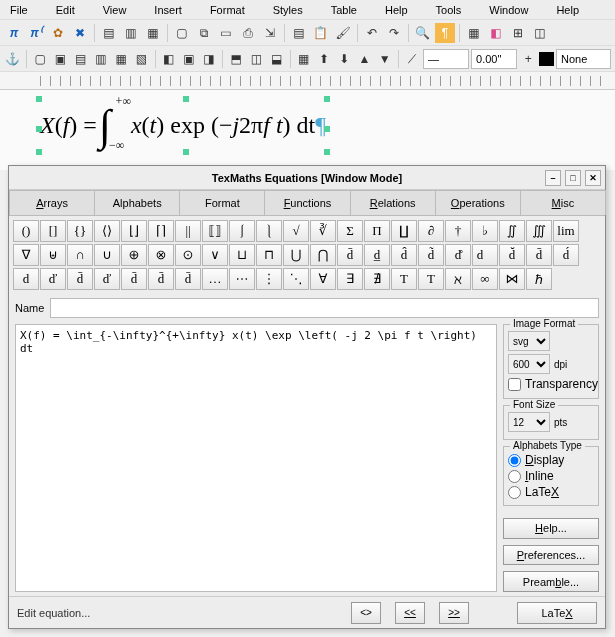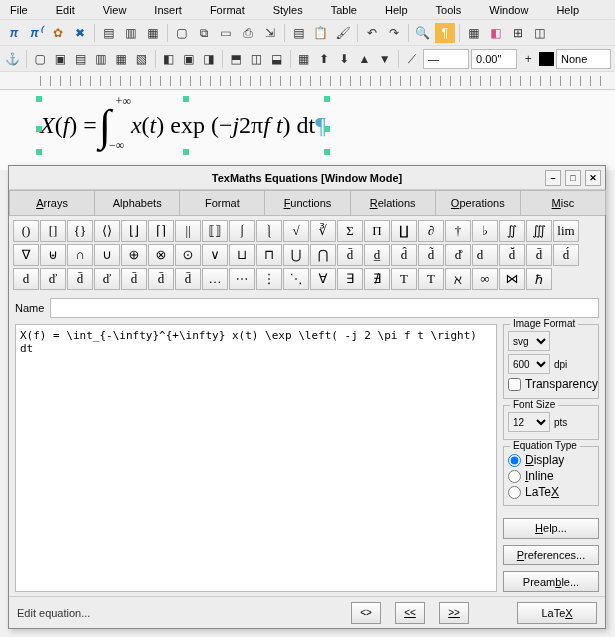--- a/index.html
+++ b/index.html
@@ -302,21 +302,21 @@
 
       <div class="group">
         <span class="group-title">Font Size</span>
         <div class="row">
             <select><option>12</option></select>
             <span>pts</span>
           </div>
       </div>
 
       <div class="group">
-        <span class="group-title">Equation Type</span>
+        <span class="group-title">Alphabets Type</span>
         <div class="radio-row">
             <input type="radio" name="eqt" checked="" style="">
             <label><u>D</u>isplay</label>
           </div>
         <div class="radio-row">
             <input type="radio" name="eqt" style="">
             <label><u>I</u>nline</label>
           </div>
         <div class="radio-row">
             <input type="radio" name="eqt" style="">

